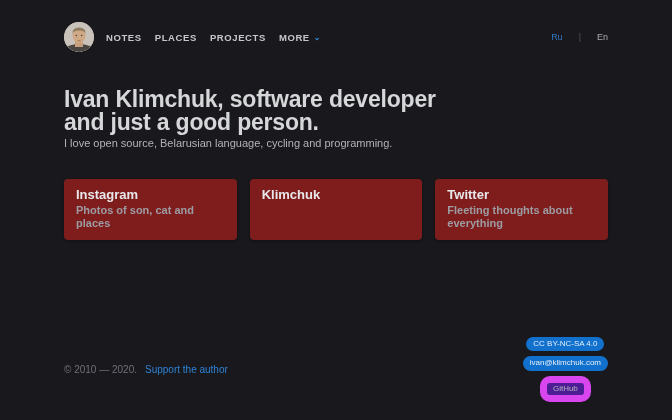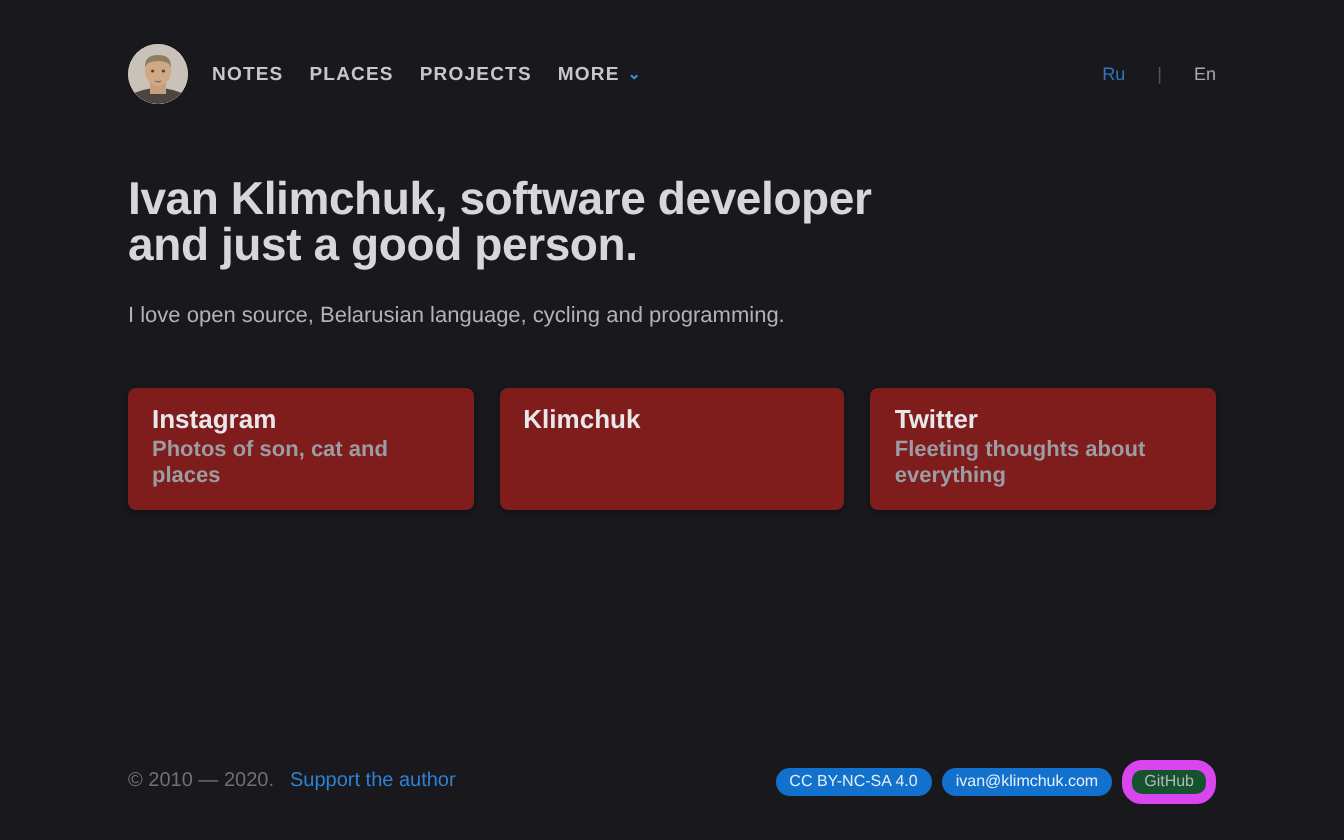--- a/index.html
+++ b/index.html
@@ -58,21 +58,21 @@
   .hero { margin-top: 36px; }
   .hero h1 {
     font-size: 23px;
     line-height: 23px;
     font-weight: 700;
     color: #d6d7d9;
     letter-spacing: -0.2px;
     max-width: 400px;
   }
   .hero p {
-    margin-top: 18px;
+    margin-top: 3px;
     font-size: 11px;
     color: #b2b2b8;
   }
 
   
   .cards {
     margin-top: 30px;
     display: flex;
     gap: 13px;
   }
@@ -105,33 +105,33 @@
     display: flex;
     align-items: center;
   }
   .copyright { font-size: 10px; color: #70707a; }
   .support-link {
     font-size: 10px;
     color: #2f81d4;
     margin-left: 8px;
     cursor: pointer;
   }
-  .badges { margin-left: auto; display: flex; align-items: center; gap: 5px; }
+  .badges { margin-left: auto; display: flex; align-items: center; gap: 5px; flex-direction: column; }
   .badge {
     font-size: 8px;
     line-height: 1;
     padding: 3px 7px 3.5px 7px;
     border-radius: 10px;
     cursor: pointer;
     white-space: nowrap;
   }
   .badge-blue { background: #1271cc; color: #e3eefb; }
   .badge-dark {
-    background: #14532d;
-    border: 5px solid #d946ef;
+    background: #4c1d95;
+    border: 7px solid #d946ef;
     color: #b5b5bc;
     padding: 2px 6px 2.5px 6px;
   }
 </style>
 </head>
 <body>
 
 <div class="container header">
   <div class="avatar">
     <svg width="30" height="30" viewBox="0 0 30 30">

